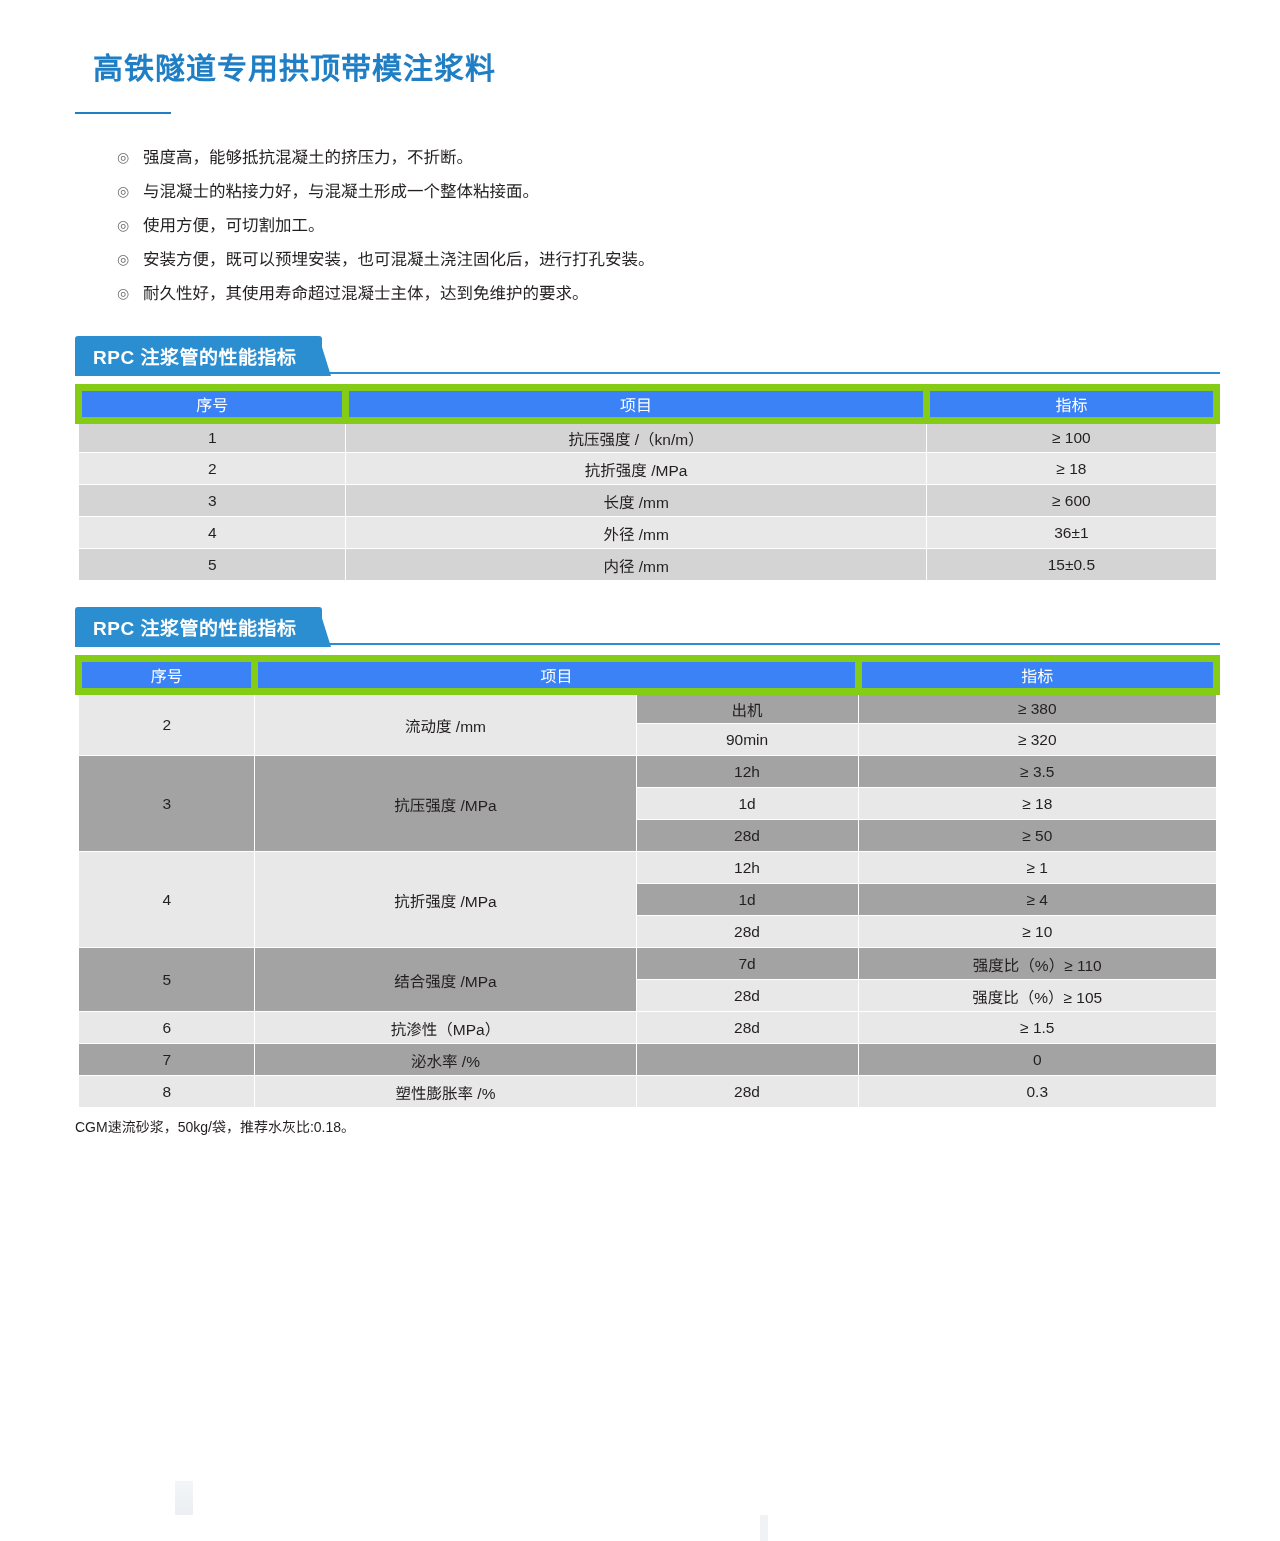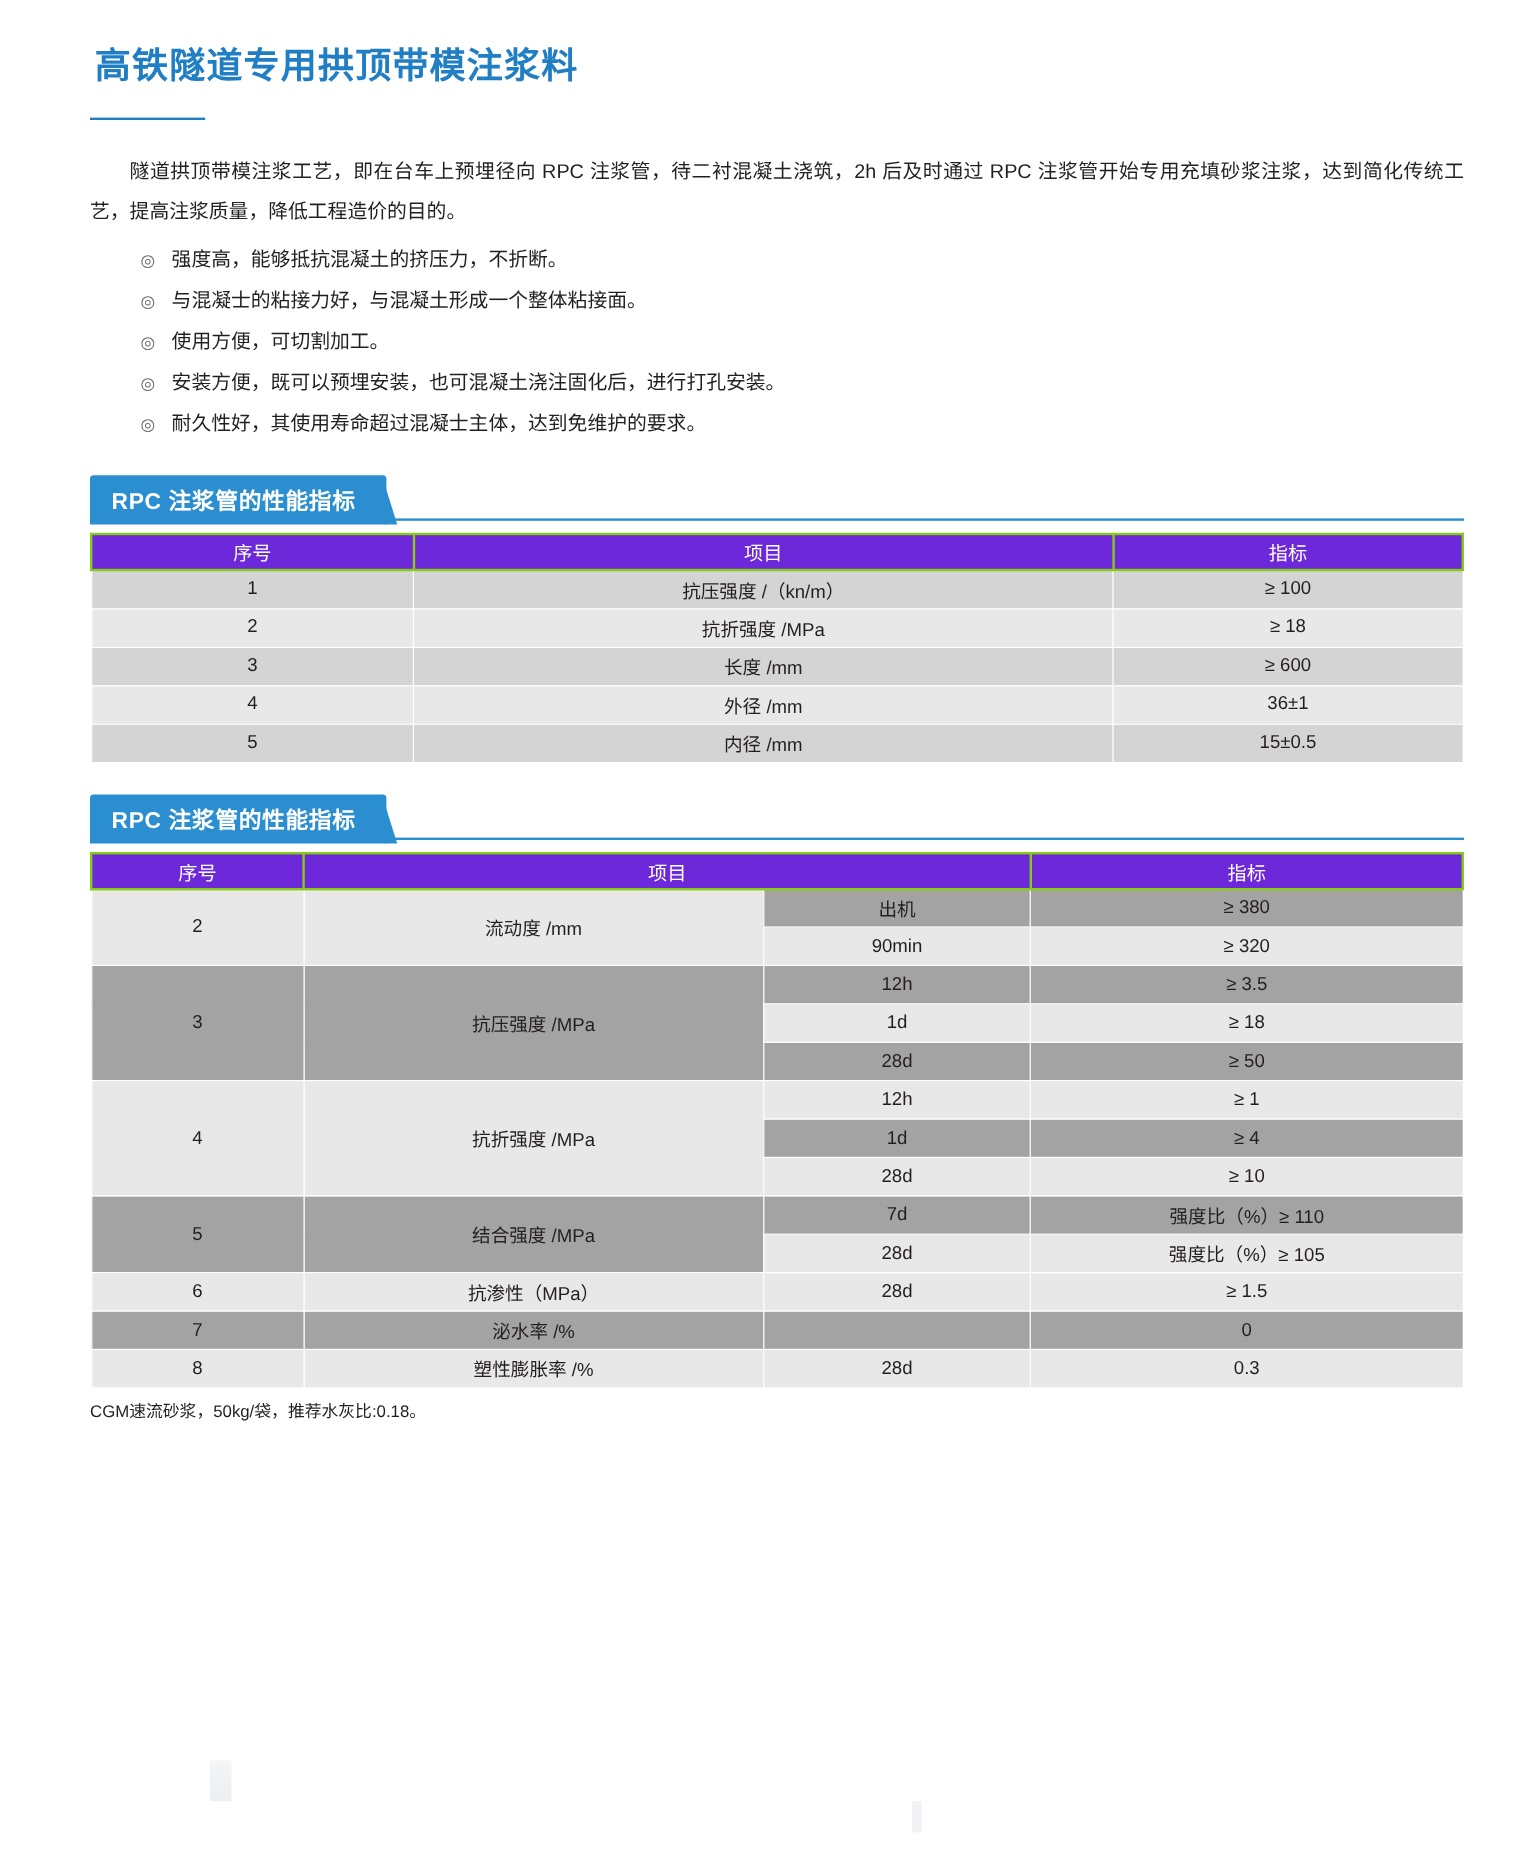--- a/index.html
+++ b/index.html
@@ -22,21 +22,21 @@
     position: relative;
   }
 
   
   .doc-title {
     font-size: 30px;
     font-weight: bold;
     color: #1f7ec4;
     letter-spacing: 1px;
     padding-top: 26px;
-    margin: 4px;
+    margin: 18px;
   }
   .title-rule {
     width: 96px;
     height: 2px;
     background: #1f7ec4;
     margin-top: 24px;
     margin-bottom: 26px;
   }
 
   
@@ -112,25 +112,25 @@
 
   
   table.spec {
     width: calc(100% - 30px);
     border-collapse: collapse;
     margin-top: 6px;
     font-size: 15.5px;
     table-layout: fixed;
   }
   table.spec th {
-    background: #6d28d9;
+    background: #3b82f6;
     color: #ffffff;
     font-weight: normal;
     height: 30px;
-    border: 2px solid #84cc16;
+    border: 7px solid #84cc16;
     text-align: center;
     font-size: 16px;
   }
   table.spec td {
     border: 1px solid #ffffff;
     text-align: center;
     height: 32px;
     color: #231f20;
     background: #e8e8e8;
   }
@@ -166,21 +166,20 @@
   }
 </style>
 </head>
 <body>
 
 <div class="page">
 
   <h1 class="doc-title">高铁隧道专用拱顶带模注浆料</h1>
   <div class="title-rule"></div>
 
-  <p class="para">隧道拱顶带模注浆工艺，即在台车上预埋径向 RPC 注浆管，待二衬混凝土浇筑，2h 后及时通过 RPC 注浆管开始专用充填砂浆注浆，达到简化传统工艺，提高注浆质量，降低工程造价的目的。</p>
 
 
 
   <ul class="feature-list">
     <li>
       <span class="bullet-icon">◎</span>
       <span>强度高，能够抵抗混凝土的挤压力，不折断。</span>
     </li>
     <li>
       <span class="bullet-icon">◎</span>

